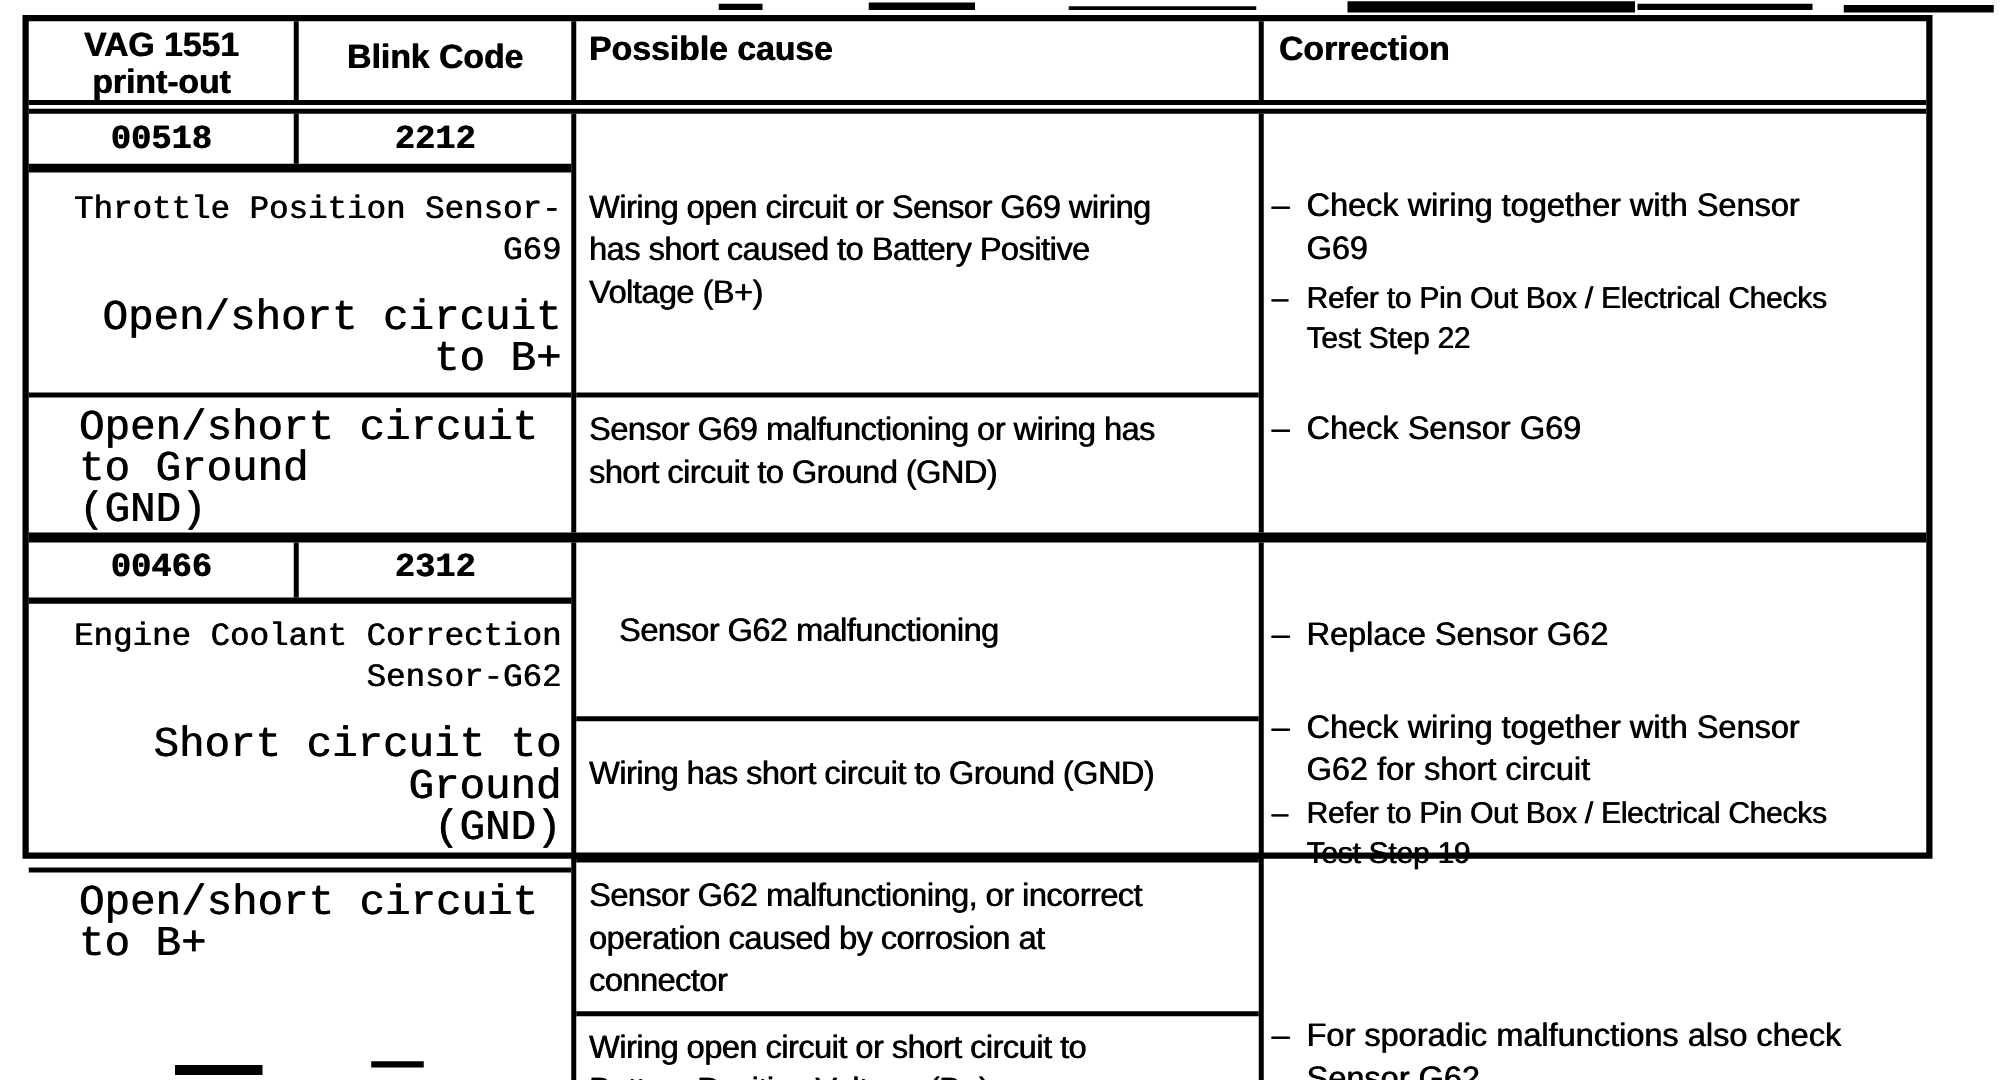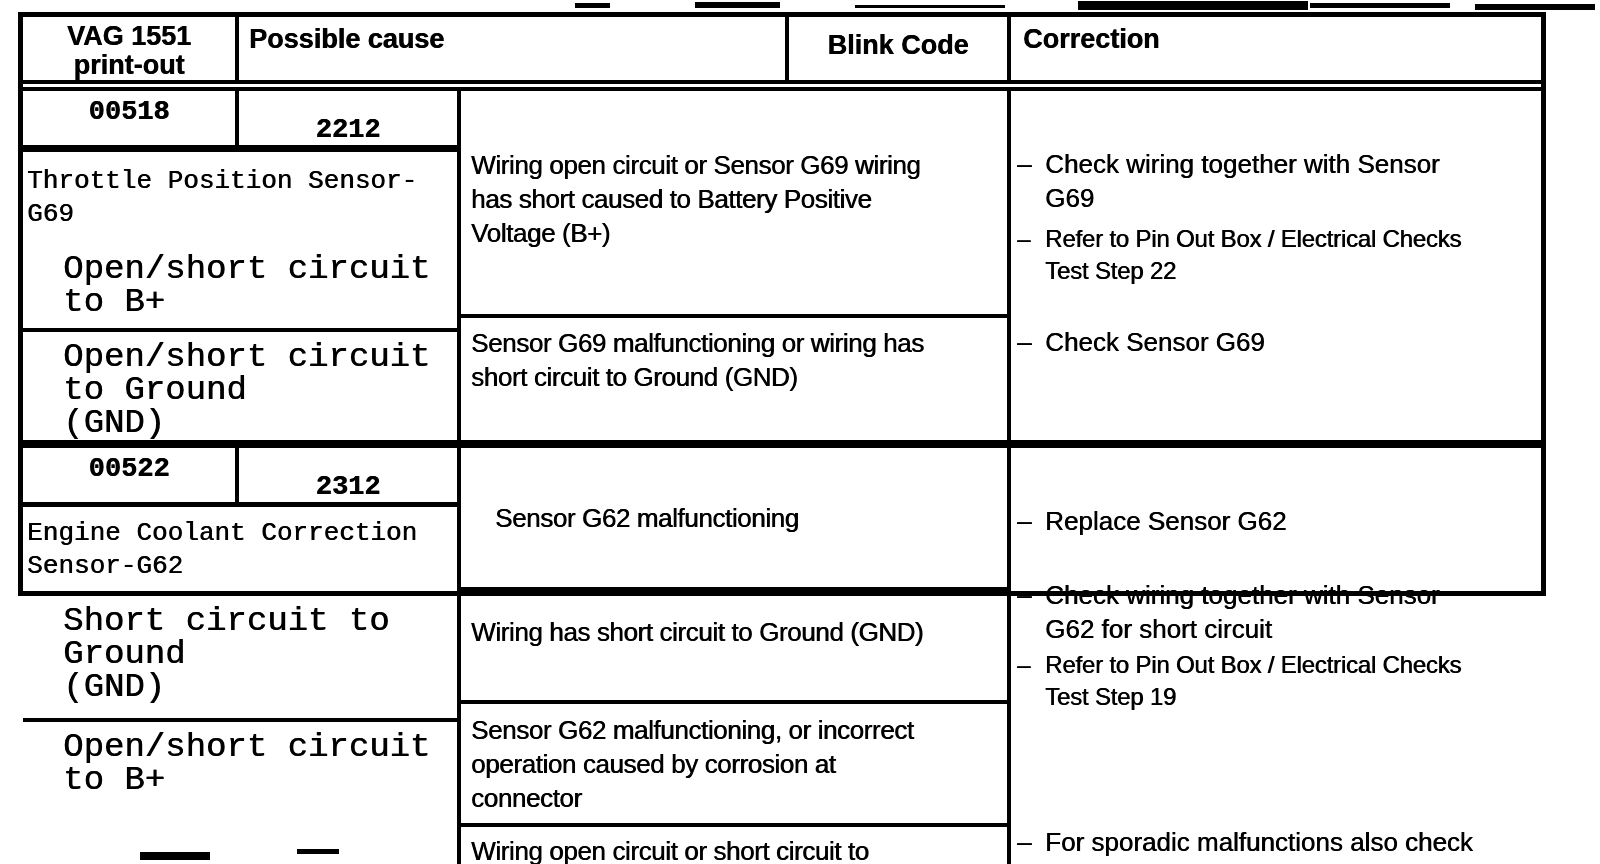--- a/index.html
+++ b/index.html
@@ -9,21 +9,21 @@
     position:relative;
   }
   *{box-sizing:border-box;}
   .page{position:absolute;inset:0;background:#fff;}
 
   
   .artifact{position:absolute;background:#000;}
 
   
   .tbl{
-    position:absolute;left:18px;top:12px;width:1528px;height:584px;
+    position:absolute;left:18px;top:12px;width:1528px;height:675px;
     border:5px solid #000;background:#fff;
     display:flex;flex-direction:column;
     text-shadow:0.6px 0 0 currentColor; 
   }
 
   
   .thead{display:flex;flex:0 0 62px;border-bottom:11px double #000;}
   .th{font-weight:bold;font-size:27px;line-height:29px;}
   .th1{flex:0 0 216px;border-right:4px solid #000;text-align:center;padding-top:5px;white-space:pre-line;}
   .th2{flex:0 0 222px;border-right:4px solid #000;text-align:center;padding-top:14px;}
@@ -37,24 +37,24 @@
 
   .left{flex:0 0 438px;border-right:4px solid #000;display:flex;flex-direction:column;font-family:Liberation Mono, monospace;}
   .mid{flex:0 0 550px;border-right:4px solid #000;display:flex;flex-direction:column;}
   .rightcol{flex:1;display:flex;flex-direction:column;padding:0 4px 0 6px;}
 
   
   .coderow{display:flex;}
   .b1 .coderow{flex:0 0 47px;border-bottom:7px solid #000;}
   .b2 .coderow{flex:0 0 49px;border-bottom:5px solid #000;}
   .codecell{flex:0 0 216px;border-right:4px solid #000;text-align:center;font-weight:bold;font-size:27px;padding-top:6px;}
-  .blinkcell{flex:1;text-align:center;font-weight:bold;font-size:27px;padding-top:24px;}
+  .blinkcell{flex:1;text-align:center;font-weight:bold;font-size:27px;padding-top:6px;}
 
   
-  .desccell{padding:13px 8px 9px 4px;display:flex;flex-direction:column;}
+  .desccell{padding:13px 8px 9px 4px;display:flex;flex-direction:column;text-align:right;}
   .b1 .desccell{flex:0 0 180px;border-bottom:4px solid #000;justify-content:space-between;}
   .b2 .desccell{flex:0 0 215px;border-bottom:4px solid #000;padding-top:10px;}
   .subcell{flex:1;padding:9px 8px 0 4px;}
   .component{font-size:26px;line-height:33px;white-space:pre-line;}
   .condition{font-size:34px;line-height:33px;white-space:pre-line;padding-left:36px;}
   .b2 .desccell .condition{margin-top:22px;}
 
   
   .cause{font-size:26px;line-height:34px;letter-spacing:-0.4px;white-space:pre-line;padding:8px 4px 0 10px;}
   .b1 .causeA{flex:0 0 227px;border-bottom:4px solid #000;padding-top:57px;}
@@ -89,22 +89,22 @@
   <div class="artifact" style="left:1310px;top:3px;width:140px;height:5px;"></div>
   <div class="artifact" style="left:1475px;top:4px;width:120px;height:6px;"></div>
   <div class="artifact" style="left:140px;top:852px;width:70px;height:8px;"></div>
   <div class="artifact" style="left:297px;top:849px;width:42px;height:5px;"></div>
 
   <div class="tbl">
 
     <div class="thead">
       <div class="th th1">VAG 1551
 print-out</div>
+      <div class="th th2">Blink Code</div>
       <div class="th th3">Possible cause</div>
-      <div class="th th2">Blink Code</div>
       <div class="th th4">Correction</div>
     </div>
 
     <div class="block b1">
       <div class="left">
         <div class="coderow">
           <div class="codecell">00518</div>
           <div class="blinkcell">2212</div>
         </div>
         <div class="desccell">
@@ -137,21 +137,21 @@
         <div class="corr m3">
           <span class="dash">–</span>
           <div class="ctext">Check Sensor G69</div>
         </div>
       </div>
     </div>
 
     <div class="block b2">
       <div class="left">
         <div class="coderow">
-          <div class="codecell">00522</div>
+          <div class="codecell">00466</div>
           <div class="blinkcell">2312</div>
         </div>
         <div class="desccell">
           <div class="component">Engine Coolant Correction
 Sensor-G62</div>
           <div class="condition">Short circuit to Ground
 (GND)</div>
         </div>
         <div class="subcell">
           <div class="condition">Open/short circuit to B+</div>

